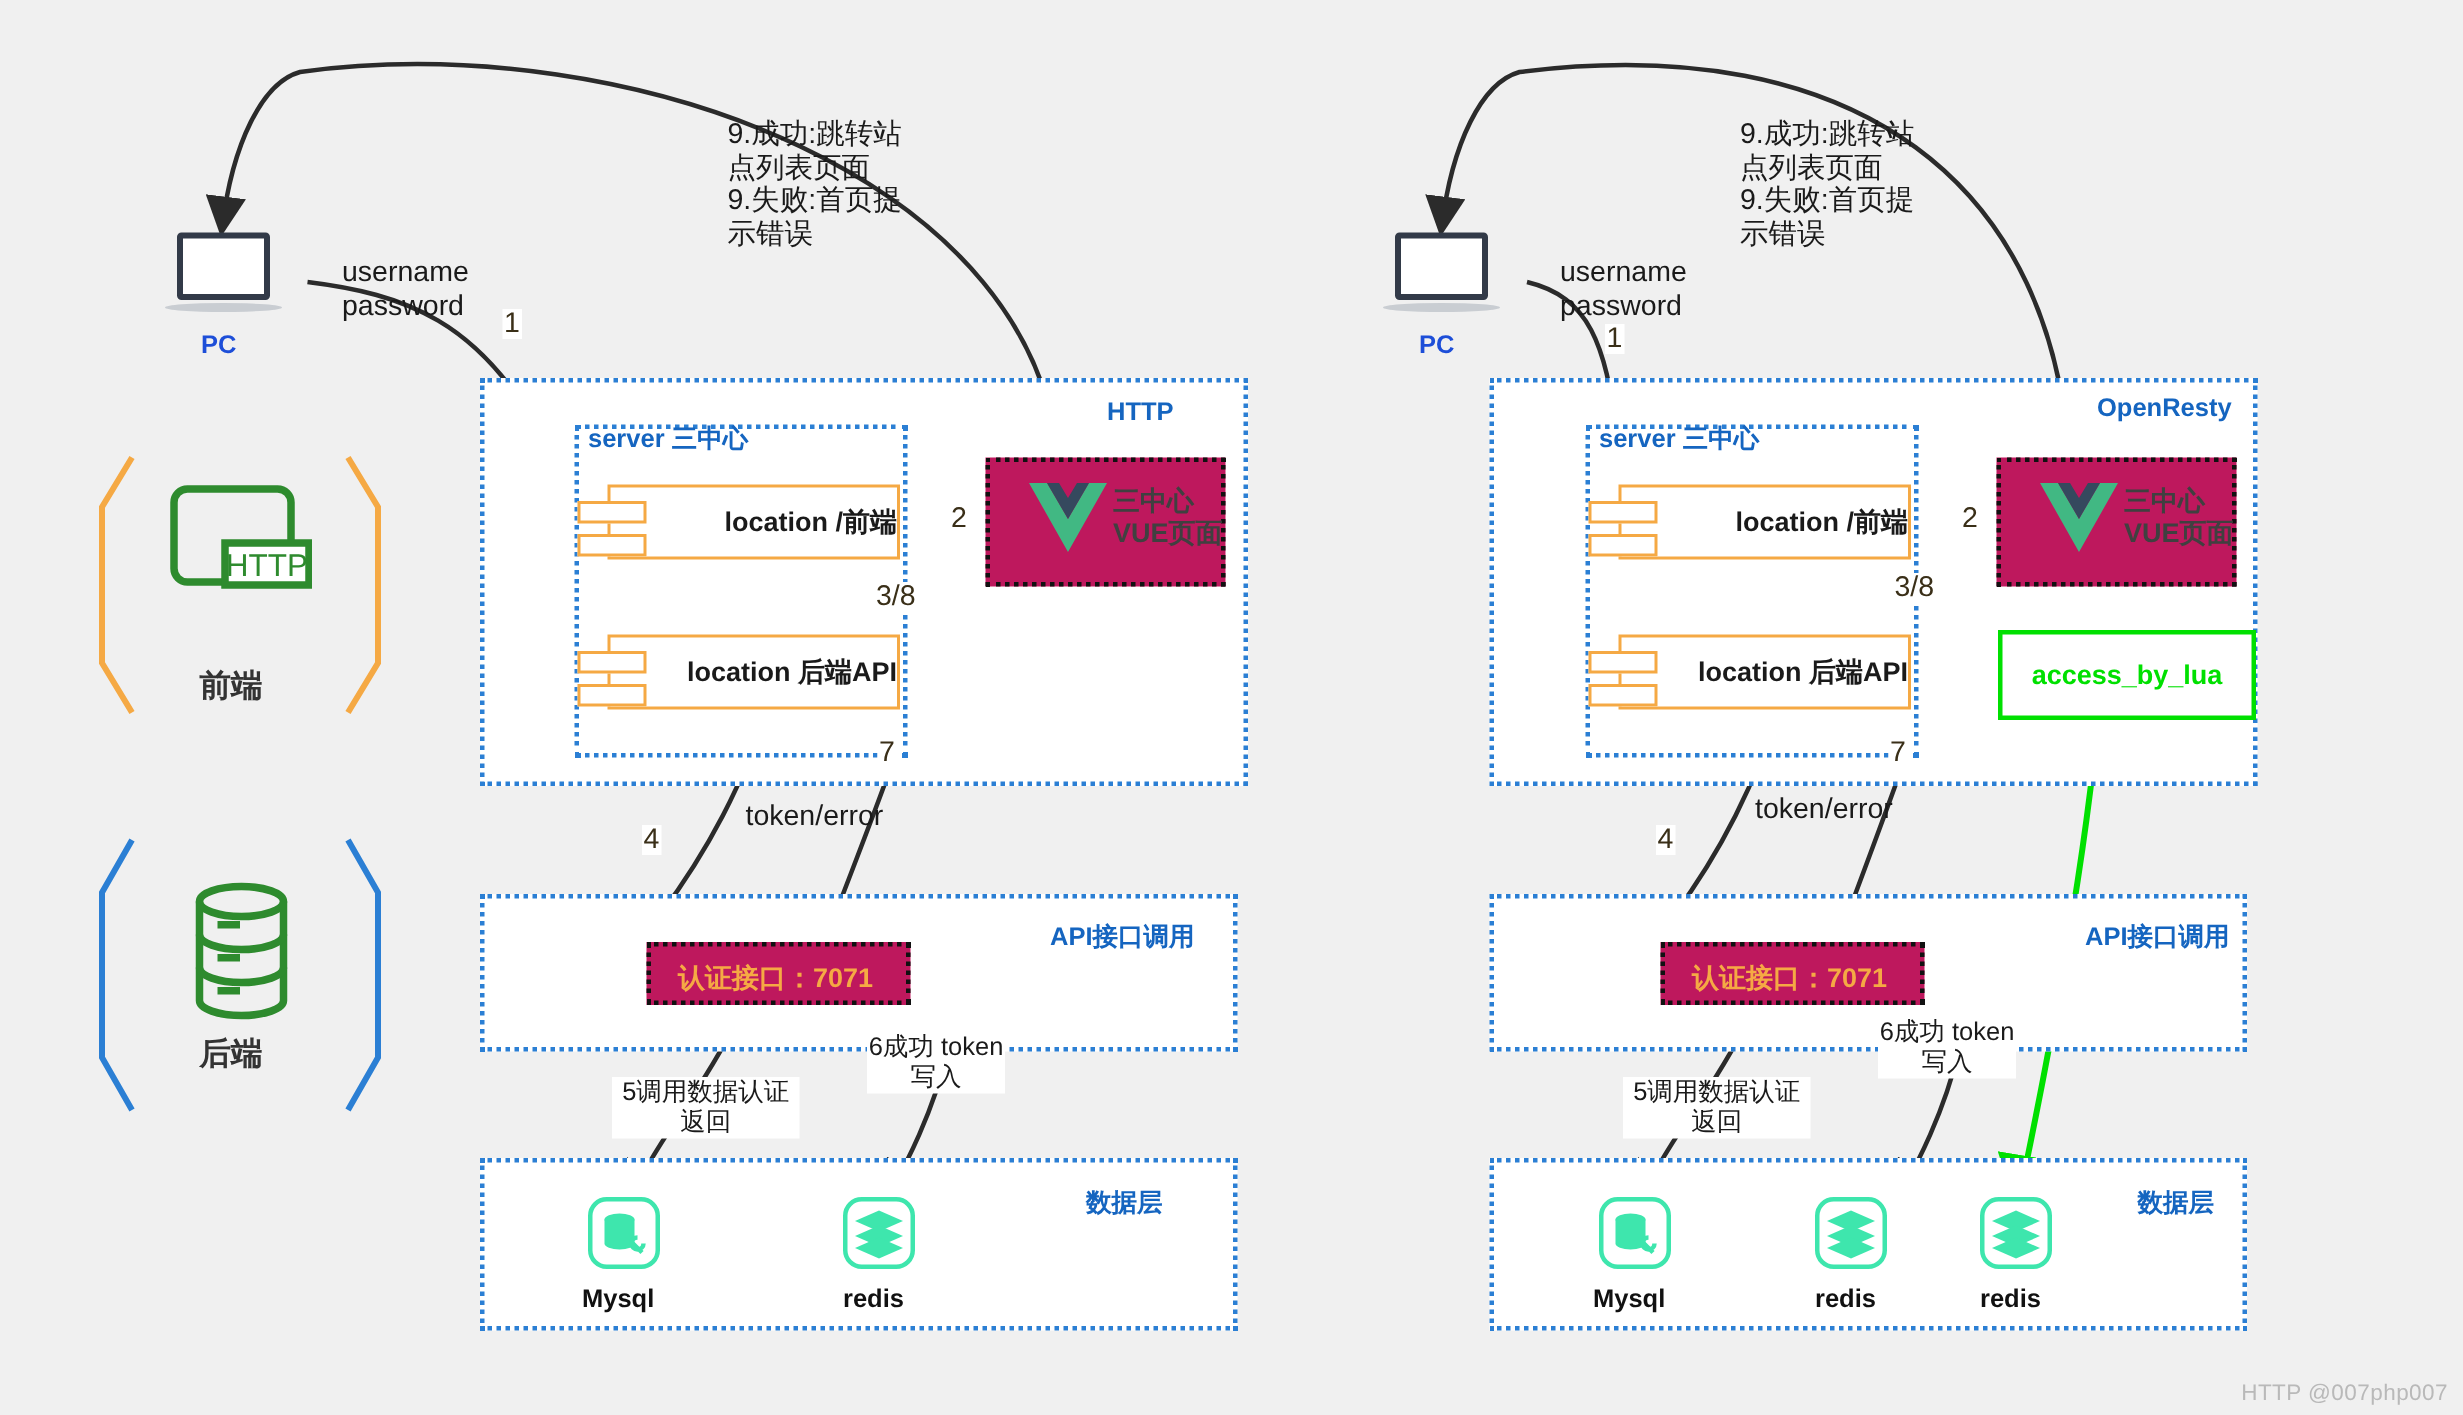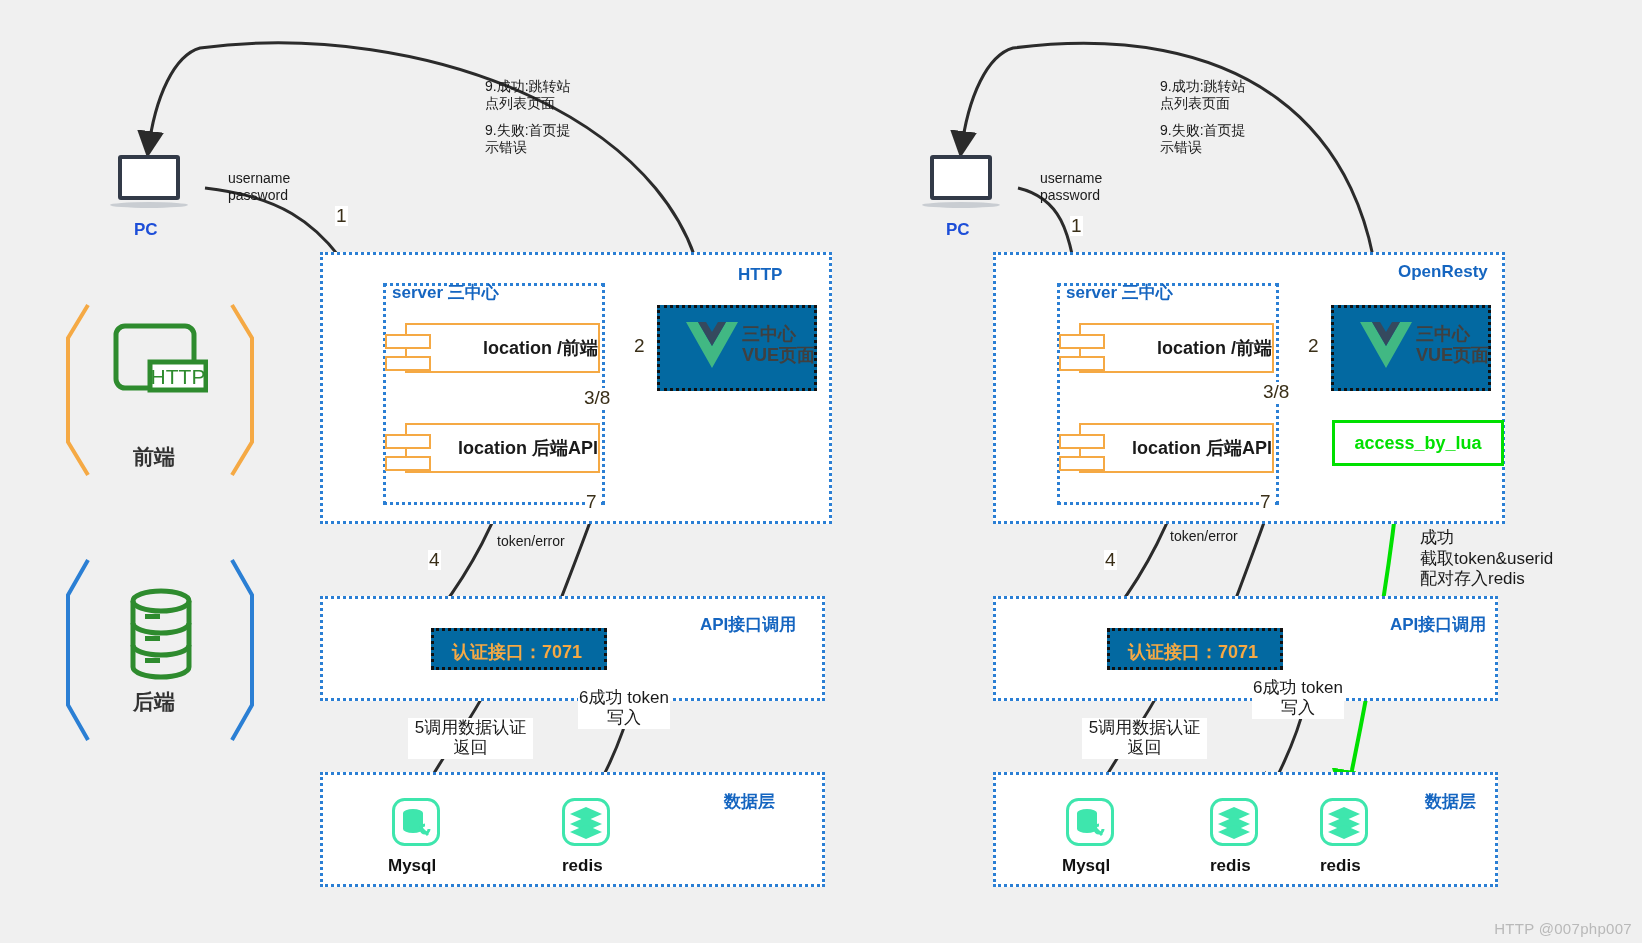--- a/index.html
+++ b/index.html
@@ -38,38 +38,38 @@
     font-size:18px;color:#1a1a1a;font-weight:bold;
   }
   .comp .tab{
     position:absolute;left:-22px;width:46px;height:15px;
     border:2px solid #f5a944;background:#fff;box-sizing:border-box;
   }
   .comp .tab.t1{top:9px;}
   .comp .tab.t2{top:31px;}
 
   
-  .dotbox{border:3px dotted #111;background:#0369a1;}
+  .dotbox{border:3px dotted #111;background:#be185d;}
 
   
   .lbl{position:absolute;white-space:nowrap;}
   .lbl-green{color:#5cb85c;}
   .lbl-red{color:#e8716d;}
   .lbl-orange{color:#f5a944;font-weight:bold;}
   .lbl-greenbold{color:#00e000;font-weight:bold;}
   .lbl-gray{color:#444;}
   .num{
     position:absolute;background:#fff;color:#3a2f18;
     font-size:19px;padding:0 1px;line-height:1.05;
   }
   .flowlabel{
     position:absolute;background:#fff;color:#1a1a1a;
     font-size:17px;text-align:center;line-height:1.2;
   }
-  .plain{position:absolute;color:#1a1a1a;font-size:14px;line-height:1.22;white-space:pre-line;}
+  .plain{position:absolute;color:#1a1a1a;font-size:19px;line-height:1.22;white-space:pre-line;}
 
   
   .laptop{position:absolute;width:78px;height:60px;}
   .laptop .screen{
     position:absolute;left:8px;top:0;width:62px;height:45px;
     border:4px solid #323a48;border-radius:3px;background:#fff;box-sizing:border-box;
   }
   .laptop .base{
     position:absolute;left:0;top:47px;width:78px;height:6px;
     background:#c9cdd2;border-radius:50%;
@@ -279,26 +279,23 @@
   <div class="num" style="left:1259px;top:492px;">7</div>
 
   <div class="abs dotbox" style="left:1331px;top:305px;width:160px;height:86px;"></div>
   <svg class="abs" style="left:1358px;top:320px;width:56px;height:52px;" viewBox="0 0 56 52">
     <path d="M2,2 L14,2 L28,26 L42,2 L54,2 L28,48 z" fill="#41b883"></path>
     <path d="M14,2 L22,2 L28,12 L34,2 L42,2 L28,26 z" fill="#35495e"></path>
   </svg>
   <div class="vuebox-text" style="left:1416px;top:324px;">三中心
 VUE页面</div>
 
-  <div class="abs" style="left:1332px;top:420px;width:172px;height:46px;border:3px solid #00e000;background:#fff;display:flex;align-items:center;justify-content:center;">
+  <div class="abs" style="left:1332px;top:420px;width:172px;height:60px;border:3px solid #00e000;background:#fff;display:flex;align-items:center;justify-content:center;">
     <span class="lbl-greenbold" style="font-size:18px;position:static;">access_by_lua</span>
   </div>
-  <div class="plain lbl-green" style="left:1420px;top:528px;font-size:17px;">成功
-截取token&amp;userid
-配对存入redis</div>
 
   <div class="plain lbl-gray" style="left:1170px;top:528px;">token/error</div>
 
   <div class="abs panel" style="left:993px;top:596px;width:505px;height:105px;"></div>
   <div class="panel-title" style="left:1390px;top:613px;">API接口调用</div>
   <div class="abs dotbox" style="left:1107px;top:628px;width:176px;height:42px;">
     <div class="lbl lbl-orange" style="left:18px;top:9px;font-size:18px;">认证接口：7071</div>
   </div>
 
   <div class="flowlabel" style="left:1082px;top:718px;width:125px;">5调用数据认证

